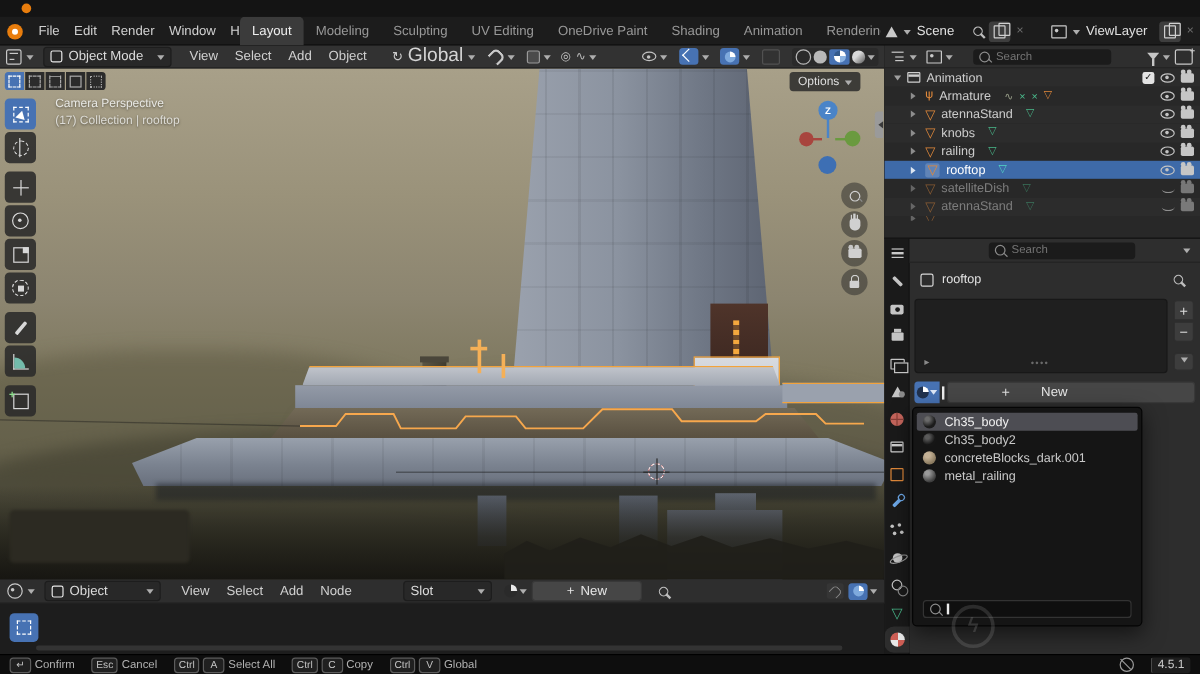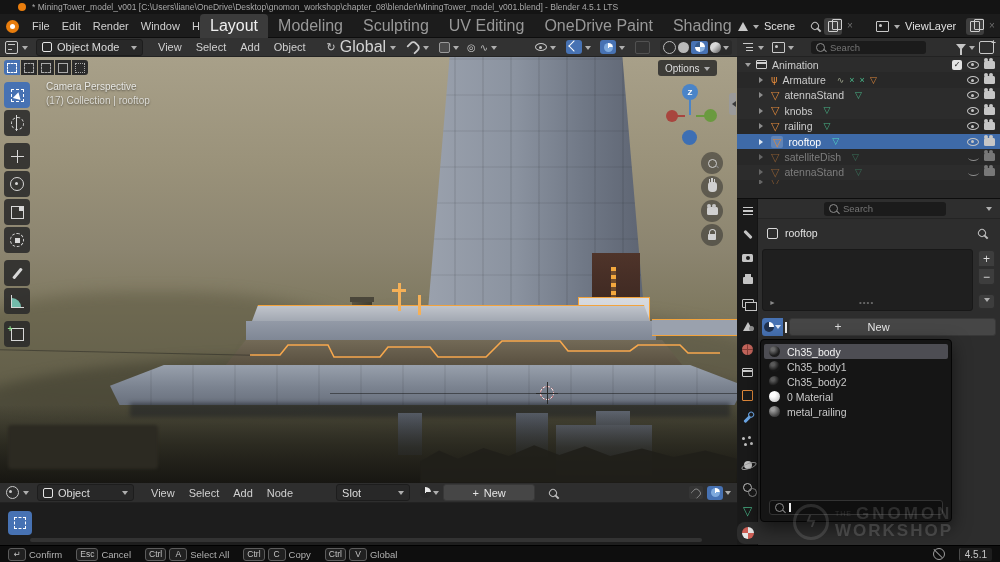--- a/index.html
+++ b/index.html
@@ -2,21 +2,21 @@
 <html><head>
 <meta charset="utf-8">
 <style>
   html,body{margin:0;padding:0;background:#000;}
   #app{position:relative;width:1000px;height:562px;background:#1c1c1c;overflow:hidden;
        font-family:"Liberation Sans","DejaVu Sans",sans-serif;color:#d4d4d4;
        -webkit-font-smoothing:antialiased;}
   .r{position:absolute;}
   .fx{display:flex;align-items:center;}
   .mi{padding:0 5px;color:#d0d0d0;font-size:11px;cursor:default;}
-  .tab{padding:0 10px;height:24px;display:flex;align-items:center;font-size:16px;color:#989898;white-space:nowrap;}
+  .tab{padding:0 10px;height:24px;display:flex;align-items:center;font-size:11px;color:#989898;white-space:nowrap;}
   .tab.on{background:#3b3b3b;color:#efefef;border-radius:4px 4px 0 0;}
   .chv{width:0;height:0;border:3px solid transparent;border-top:4px solid #aeaeae;margin-top:4px;display:inline-block;}
   .chvR{width:0;height:0;border:3px solid transparent;border-left:4px solid #8d8d8d;display:inline-block;}
   .chvD{width:0;height:0;border:3px solid transparent;border-top:4px solid #9f9f9f;margin-top:4px;display:inline-block;}
   .dd{display:flex;align-items:center;background:#282828;border:1px solid #1d1d1d;border-radius:3px;height:15px;padding:0 5px;gap:5px;font-size:11px;color:#dcdcdc;}
   .btnNew{display:flex;align-items:center;justify-content:center;background:#464646;border:1px solid #383838;border-radius:3px;color:#e6e6e6;font-size:11px;gap:6px;}
   
   .i-eye{width:12px;height:8px;border:1px solid #c3c3c3;border-radius:50%;position:relative;box-sizing:border-box;}
   .i-eye::after{content:"";position:absolute;left:3.2px;top:1.6px;width:3px;height:3px;border-radius:50%;background:#c3c3c3;}
   .i-eyec{width:11px;height:6px;border-bottom:1.6px solid #8f8f8f;border-radius:0 0 55% 55%;}
@@ -52,21 +52,20 @@
   .matrow{display:flex;align-items:center;gap:7px;height:15px;margin:0 3px;padding:0 5px;border-radius:2px;font-size:10.5px;color:#c9c9c9;}
   .matrow.on{background:#4d4d53;color:#f2f2f2;}
 </style>
 </head>
 <body>
 
 <div id="app">
 
   <div class="r fx" style="left:0;top:0;width:1000px;height:14px;background:#141414;gap:6px;padding-left:18px;box-sizing:border-box;">
     <span style="width:8px;height:8px;border-radius:50%;background:#e87d0d;display:inline-block;"></span>
-    <span style="font-size:8.5px;color:#a8a8a8;white-space:nowrap;">* MiningTower_model_v001 [C:\Users\liane\OneDrive\Desktop\gnomon_workshop\chapter_08\blender\MiningTower_model_v001.blend] - Blender 4.5.1 LTS</span>
   </div>
 
   <div class="r" style="left:0;top:14px;width:1000px;height:24px;background:#1c1c1c;border-bottom:1px solid #0d0d0d;box-sizing:border-box;">
     <div class="r fx" style="left:6px;top:0;height:24px;gap:2px;">
       <span style="width:13px;height:13px;border-radius:50%;background:#e87d0d;position:relative;display:inline-block;margin-right:6px;">
           <span style="position:absolute;left:4px;top:4px;width:5px;height:5px;border-radius:50%;background:#fff;"></span>
         </span>
       <span class="mi">File</span>
       <span class="mi">Edit</span>
       <span class="mi">Render</span>
@@ -554,30 +553,26 @@
         <span style="margin-left:-40px;">New</span>
       </span>
     </div>
 
     <div class="r" style="left:23px;top:140px;width:192px;height:183px;background:#151515;border:1px solid #050505;border-radius:4px;box-shadow:0 6px 18px rgba(0,0,0,.55);box-sizing:border-box;padding-top:4px;z-index:20;">
       <div class="matrow on">
           <span class="sphere" style="background:radial-gradient(circle at 35% 30%,#6a6a6a 0 15%,#1c1c1c 60%);"></span>
           <span>Ch35_body</span>
         </div>
       <div class="matrow">
-          <span class="sphere" style="background:radial-gradient(circle at 35% 30%,#5a5a5a 0 15%,#181818 60%);"></span>
-          <span>Ch35_body1</span>
-        </div>
-      <div class="matrow">
           <span class="sphere" style="background:radial-gradient(circle at 35% 30%,#5a5a5a 0 15%,#161616 60%);"></span>
           <span>Ch35_body2</span>
         </div>
       <div class="matrow">
-          <span class="sphere" style="background:radial-gradient(circle at 35% 30%,#ffffff 0 25%,#d5d5d5 70%);"></span>
-          <span>0 Material</span>
+          <span class="sphere" style="background:radial-gradient(circle at 35% 30%,#c5b296 0 20%,#8a7a5f 70%);"></span>
+          <span>concreteBlocks_dark.001</span>
         </div>
       <div class="matrow">
           <span class="sphere" style="background:radial-gradient(circle at 35% 30%,#9a9a9a 0 15%,#3f3f3f 70%);"></span>
           <span>metal_railing</span>
         </div>
       <div class="r fx" style="left:8px;right:8px;bottom:6px;height:15px;background:#0f0f0f;border:1px solid #333;border-radius:3px;padding:0 5px;gap:5px;box-sizing:border-box;">
         <span class="i-mag"></span>
           <span class="i-ibeam" style="height:9px;"></span>
       </div>
     </div>
@@ -656,22 +651,15 @@
       </span>
     <span style="flex:1;"></span>
     <span style="width:10px;height:10px;border:1.2px solid #9a9a9a;border-radius:50%;position:relative;display:inline-block;">
         <span style="position:absolute;width:12px;height:1.2px;background:#9a9a9a;transform:rotate(45deg);top:4px;left:-2px;"></span>
       </span>
     <span style="font-size:10px;color:#c9c9c9;background:#1e1e1e;border-radius:2px;padding:1px 5px;border-left:1px solid #4a4a4a;">4.5.1</span>
   </div>
 
   <div class="r fx" style="left:793px;top:496px;width:205px;height:52px;gap:6px;z-index:40;pointer-events:none;">
     <span style="width:30px;height:30px;border:3px solid rgba(200,200,200,.16);border-radius:50%;display:flex;align-items:center;justify-content:center;font-size:17px;color:rgba(200,200,200,.18);font-weight:bold;">ϟ</span>
-    <span style="display:flex;flex-direction:column;line-height:1;">
-      <span class="fx" style="gap:4px;">
-          <span style="font-size:7px;color:rgba(200,200,200,.16);letter-spacing:1px;">THE</span>
-          <span style="font-size:17px;font-weight:bold;letter-spacing:3px;color:rgba(200,200,200,.17);">GNOMON</span>
-        </span>
-      <span style="font-size:17px;font-weight:bold;letter-spacing:2px;color:rgba(200,200,200,.20);">WORKSHOP</span>
-    </span>
   </div>
 
 </div>
 
 </body></html>

